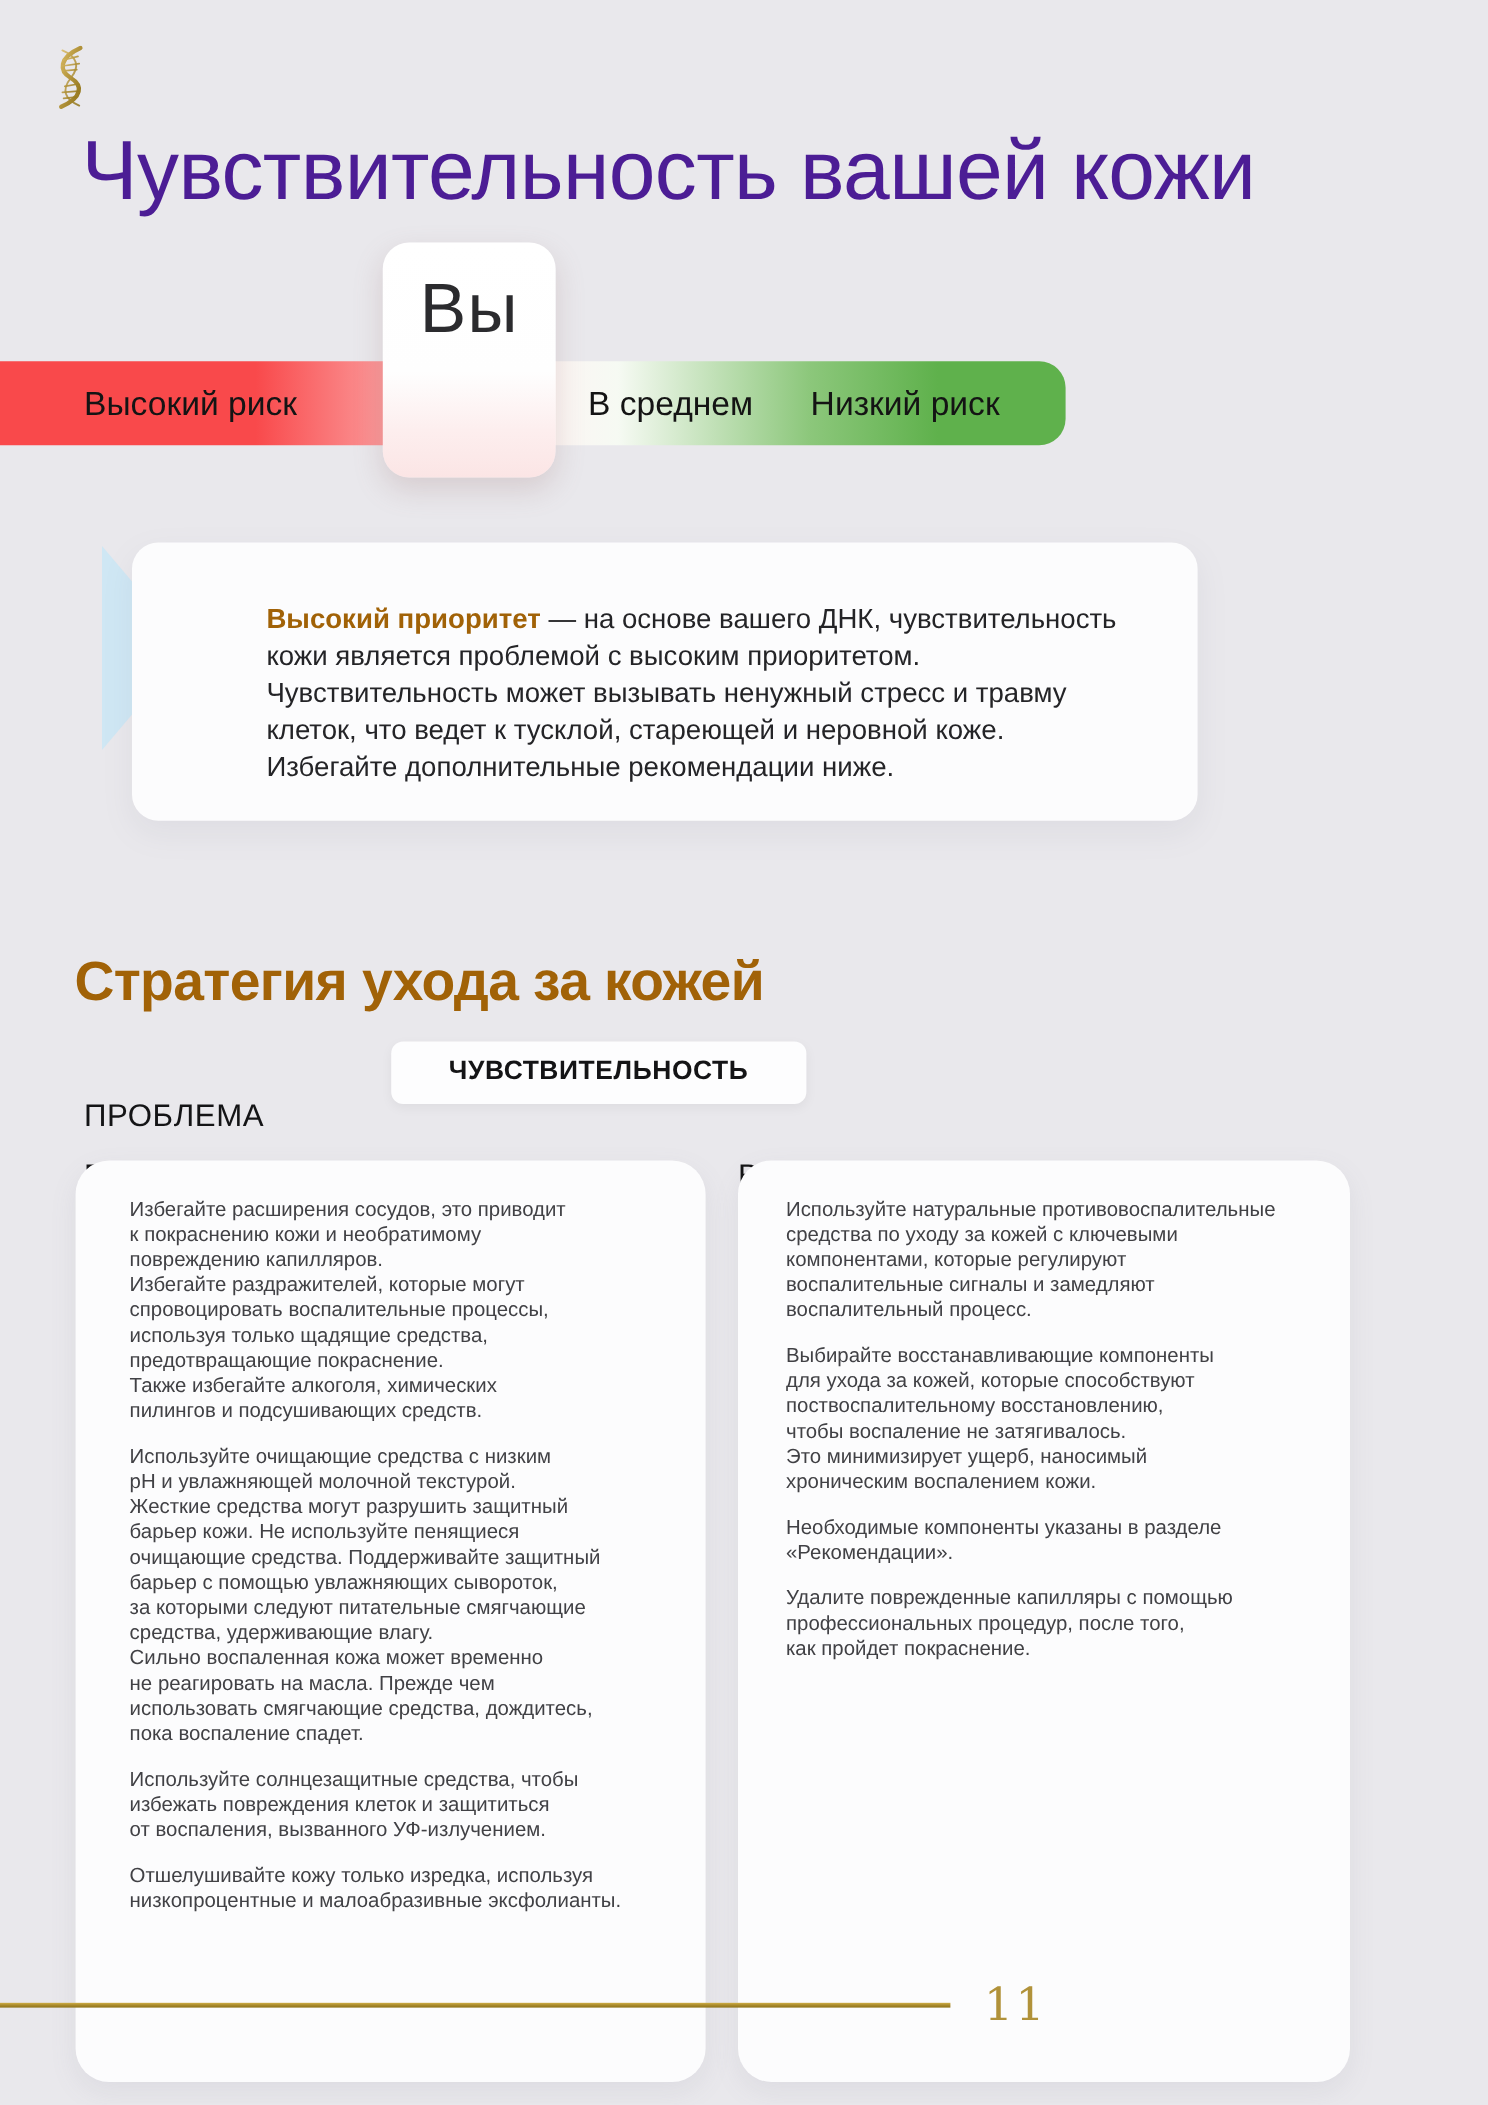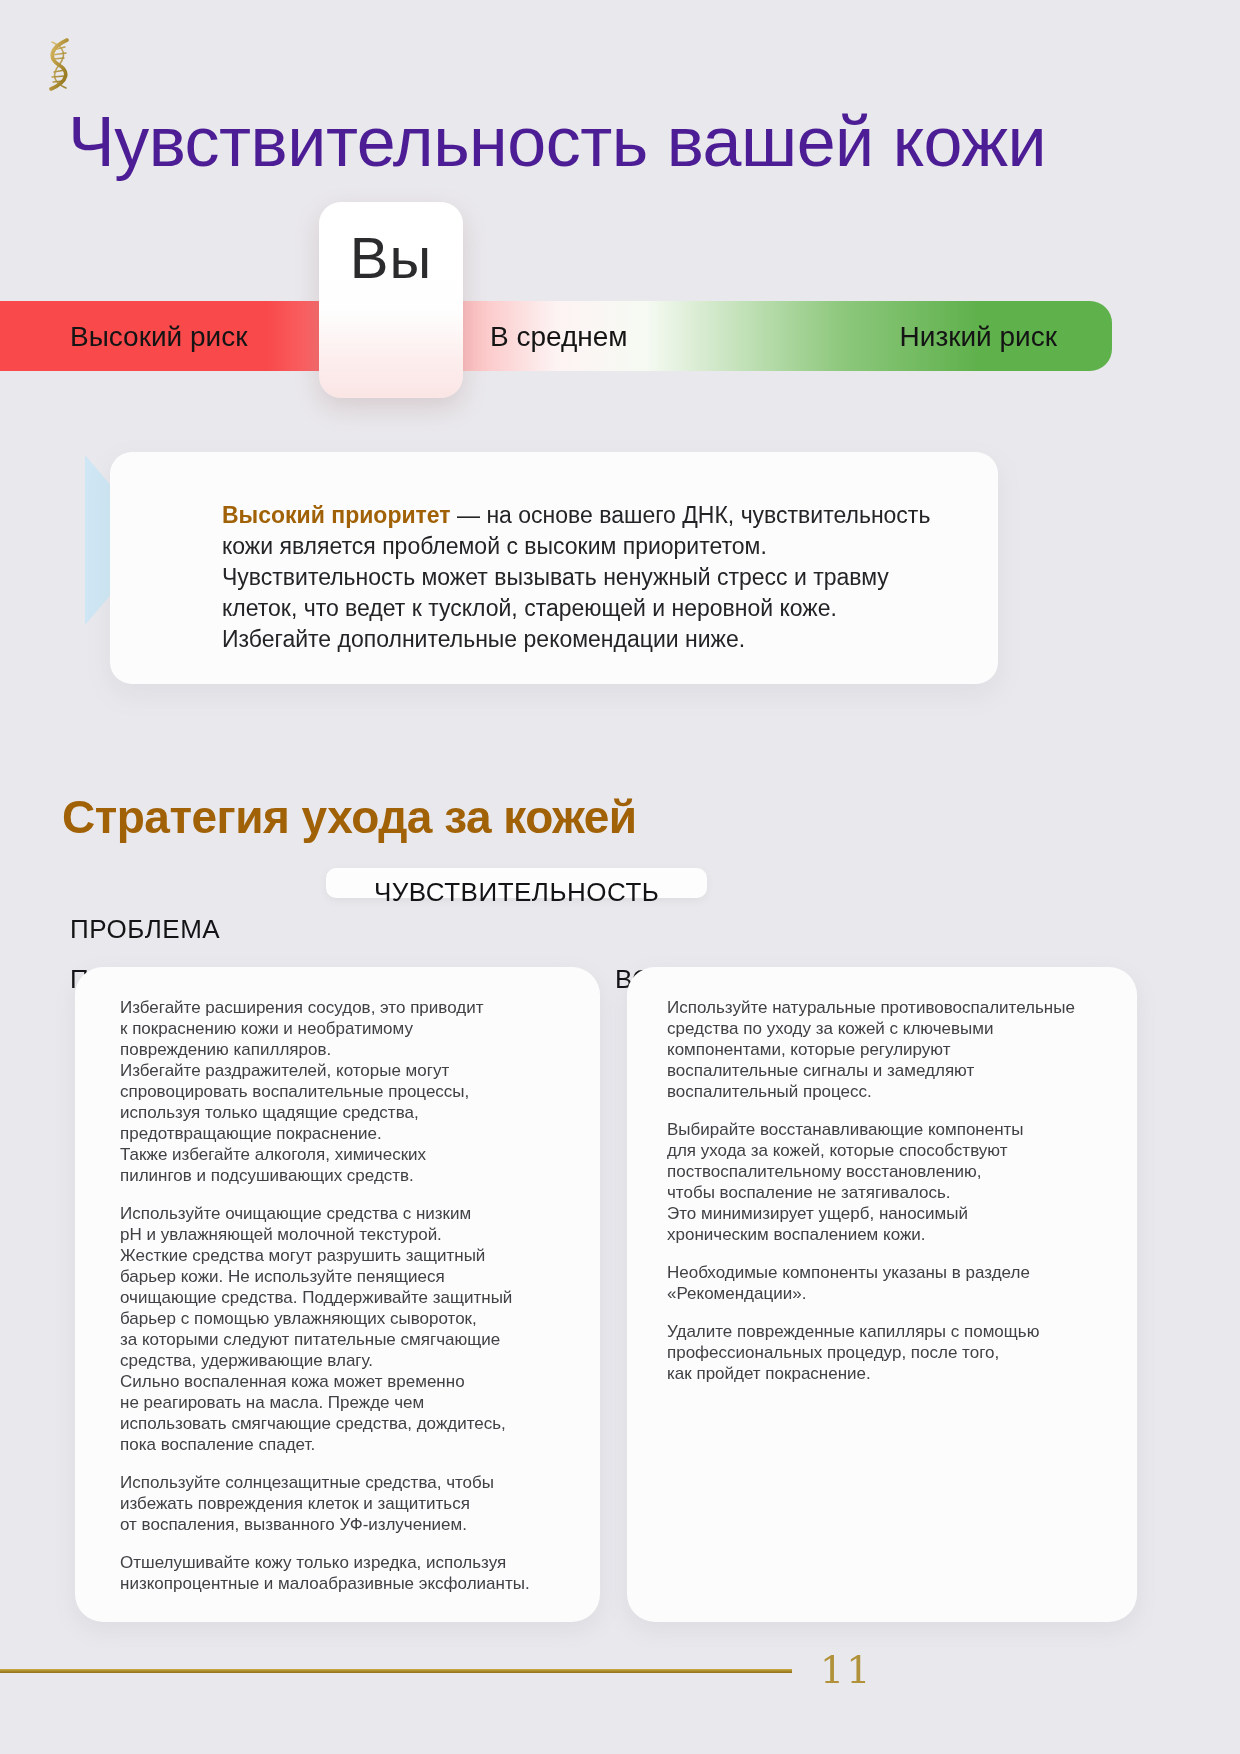--- a/index.html
+++ b/index.html
@@ -6,21 +6,21 @@
   body{width:1240px;height:1754px;background:#e9e8ec;
        font-family:"Liberation Sans","DejaVu Sans",sans-serif;}
   .page{position:relative;width:1240px;height:1754px;overflow:hidden;background:#e9e8ec;}
 
   .logo{position:absolute;left:42px;top:38px;width:34px;height:54px;}
 
   .title{position:absolute;left:68px;top:102px;font-size:70px;font-weight:400;
          color:#4c1d95;letter-spacing:-0.5px;white-space:nowrap;}
 
   
-  .risk-bar{position:absolute;left:0;top:301px;width:1112px;height:70px;
+  .risk-bar{position:absolute;left:0;top:301px;width:888px;height:70px;
             border-radius:0 22px 22px 0;
             background:linear-gradient(90deg,#f9494b 0%,#f9494b 24%,#fdf3f3 50%,
                        #f6faf3 58%,#8cc77b 76%,#5fb14c 88%,#5fb14c 100%);}
   .risk-label{position:absolute;top:0;height:70px;line-height:72px;font-size:28px;
               font-weight:500;color:#141414;white-space:nowrap;}
   .risk-label.high{left:70px;}
   .risk-label.mid{left:490px;}
   .risk-label.low{right:55px;}
 
   
@@ -42,29 +42,29 @@
   .prio-text{position:absolute;left:112px;top:48px;font-size:23px;line-height:31px;
              color:#242427;}
   .prio-text b{font-weight:700;color:#a16207;}
 
   
   .h2{position:absolute;left:62px;top:790px;font-size:46px;font-weight:700;
       color:#a16207;letter-spacing:-0.5px;white-space:nowrap;}
   .lbl{position:absolute;font-size:26px;font-weight:400;color:#141416;
        letter-spacing:0.5px;white-space:nowrap;margin-top:36px;}
   .lbl.problem{left:70px;top:878px;}
-  .pill{position:absolute;left:326px;top:868px;height:30px;line-height:48px;
-        padding:0 48px;background:#fdfdfe;border-radius:10px;font-size:26px;
-        font-weight:400;color:#141416;letter-spacing:0.5px;white-space:nowrap;
+  .pill{position:absolute;left:326px;top:868px;height:52px;line-height:48px;
+        padding:0 48px;background:#fdfdfe;border-radius:10px;font-size:22px;
+        font-weight:700;color:#141416;letter-spacing:0.5px;white-space:nowrap;
         box-shadow:0 3px 10px rgba(0,0,0,0.05);}
   .lbl.prevention{left:70px;top:928px;}
   .lbl.recovery{left:615px;top:928px;}
 
-  .card{position:absolute;top:967px;height:655px;background:#fcfcfd;border-radius:28px;
-        box-shadow:0 8px 22px rgba(120,120,140,0.10);box-sizing:border-box;margin-left:12px;}
+  .card{position:absolute;top:967px;height:768px;background:#fcfcfd;border-radius:28px;
+        box-shadow:0 8px 22px rgba(120,120,140,0.10);box-sizing:border-box;}
   .card.left{left:63px;width:525px;padding:30px 30px 0 45px;}
   .card.right{left:615px;width:510px;padding:30px 25px 0 40px;}
   .para{margin:0 0 17px 0;font-size:17px;line-height:21px;color:#414145;
         white-space:pre-line;}
 
   
   .gold-line{position:absolute;left:0;top:1669px;width:792px;height:4px;
              background:linear-gradient(180deg,#cfae45 0%,#a98a2c 50%,#8f7318 100%);}
   .page-num{position:absolute;left:820px;top:1648px;font-family:"DejaVu Serif","Liberation Serif",serif;
             font-size:38px;color:#b1923a;letter-spacing:2px;}

